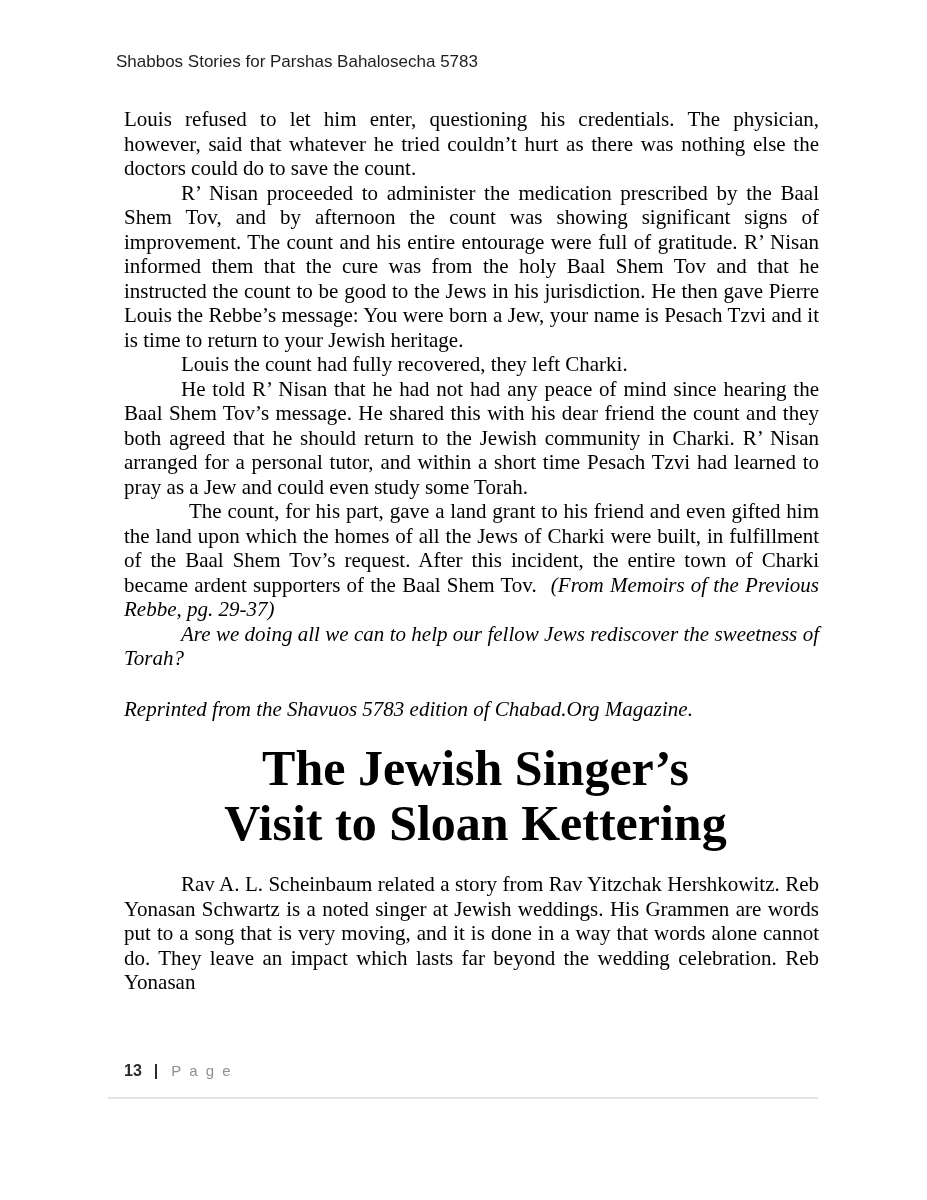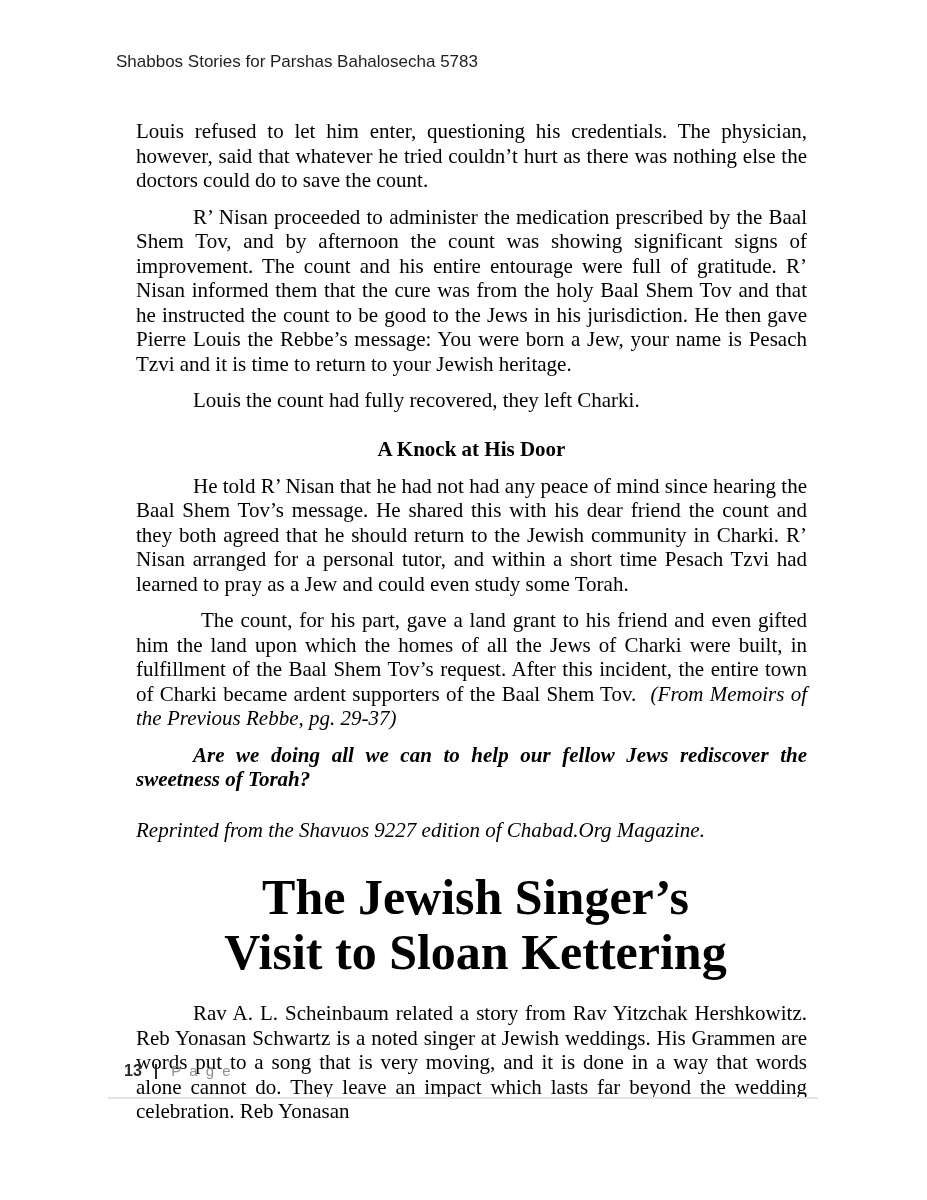--- a/index.html
+++ b/index.html
@@ -26,45 +26,45 @@
     position: absolute;
     left: 108px;
     top: 107px;
     width: 711px;
     font-family: "Liberation Serif", serif;
     font-size: 21px;
     line-height: 24.5px;
     color: #000000;
     text-align: justify;
   }
-  .content p { margin: 12px; text-indent: 57px; }
+  .content p { margin: 0; text-indent: 57px; }
   .content p.no-indent { text-indent: 0; }
   .section-heading {
     font-family: "Liberation Serif", serif;
     font-size: 21px;
     line-height: 24.5px;
     font-weight: bold;
     text-align: center;
     margin: 24.5px 0 0 0;
   }
   .italic { font-style: italic; }
-  p.question { font-style: italic; font-weight: bold; }
+  p.question { font-style: italic; }
   p.reprinted {
     font-style: italic;
     text-indent: 0;
     margin-top: 26px;
     text-align: left;
   }
   .article-title {
     font-family: "Liberation Serif", serif;
     font-size: 50px;
     line-height: 55px;
     font-weight: bold;
     text-align: center;
-    margin: 28px 0 0 0;
+    margin: 20px 0 0 0;
   }
   .article-title .title-line { display: block; }
   p.opening { margin-top: 21px; }
   .footer-rule {
     position: absolute;
     left: 108px;
     top: 1097px;
     width: 710px;
     height: 2px;
     background: #e4e4e4;
@@ -89,30 +89,29 @@
   <div class="doc-header">Shabbos Stories for Parshas Bahalosecha 5783</div>
 
   <div class="content">
 
     <p class="no-indent">Louis refused to let him enter, questioning his credentials. The physician, however, said that whatever he tried couldn’t hurt as there was nothing else the doctors could do to save the count.</p>
 
     <p>R’ Nisan proceeded to administer the medication prescribed by the Baal Shem Tov, and by afternoon the count was showing significant signs of improvement. The count and his entire entourage were full of gratitude. R’ Nisan informed them that the cure was from the holy Baal Shem Tov and that he instructed the count to be good to the Jews in his jurisdiction. He then gave Pierre Louis the Rebbe’s message: You were born a Jew, your name is Pesach Tzvi and it is time to return to your Jewish heritage.</p>
 
     <p>Louis the count had fully recovered, they left Charki.</p>
 
-    <h2 class="section-heading">A Knock at His Door</h2>
 
 
     <p>He told R’ Nisan that he had not had any peace of mind since hearing the Baal Shem Tov’s message. He shared this with his dear friend the count and they both agreed that he should return to the Jewish community in Charki. R’ Nisan arranged for a personal tutor, and within a short time Pesach Tzvi had learned to pray as a Jew and could even study some Torah.</p>
 
     <p><span>The count, for his part, gave a land grant to his friend and even gifted him the land upon which the homes of all the Jews of Charki were built, in fulfillment of the Baal Shem Tov’s request. After this incident, the entire town of Charki became ardent supporters of the Baal Shem Tov. </span><span class="italic">(From Memoirs of the Previous Rebbe, pg. 29-37)</span></p>
 
     <p class="question">Are we doing all we can to help our fellow Jews rediscover the sweetness of Torah?</p>
 
-    <p class="reprinted">Reprinted from the Shavuos 9227 edition of Chabad.Org Magazine.</p>
+    <p class="reprinted">Reprinted from the Shavuos 5783 edition of Chabad.Org Magazine.</p>
 
     <h1 class="article-title">
       <span class="title-line">The Jewish Singer’s</span>
       <span class="title-line">Visit to Sloan Kettering</span>
     </h1>
 
     <p class="opening">Rav A. L. Scheinbaum related a story from Rav Yitzchak Hershkowitz. Reb Yonasan Schwartz is a noted singer at Jewish weddings. His Grammen are words put to a song that is very moving, and it is done in a way that words alone cannot do. They leave an impact which lasts far beyond the wedding celebration. Reb Yonasan</p>
 
   </div>
 

